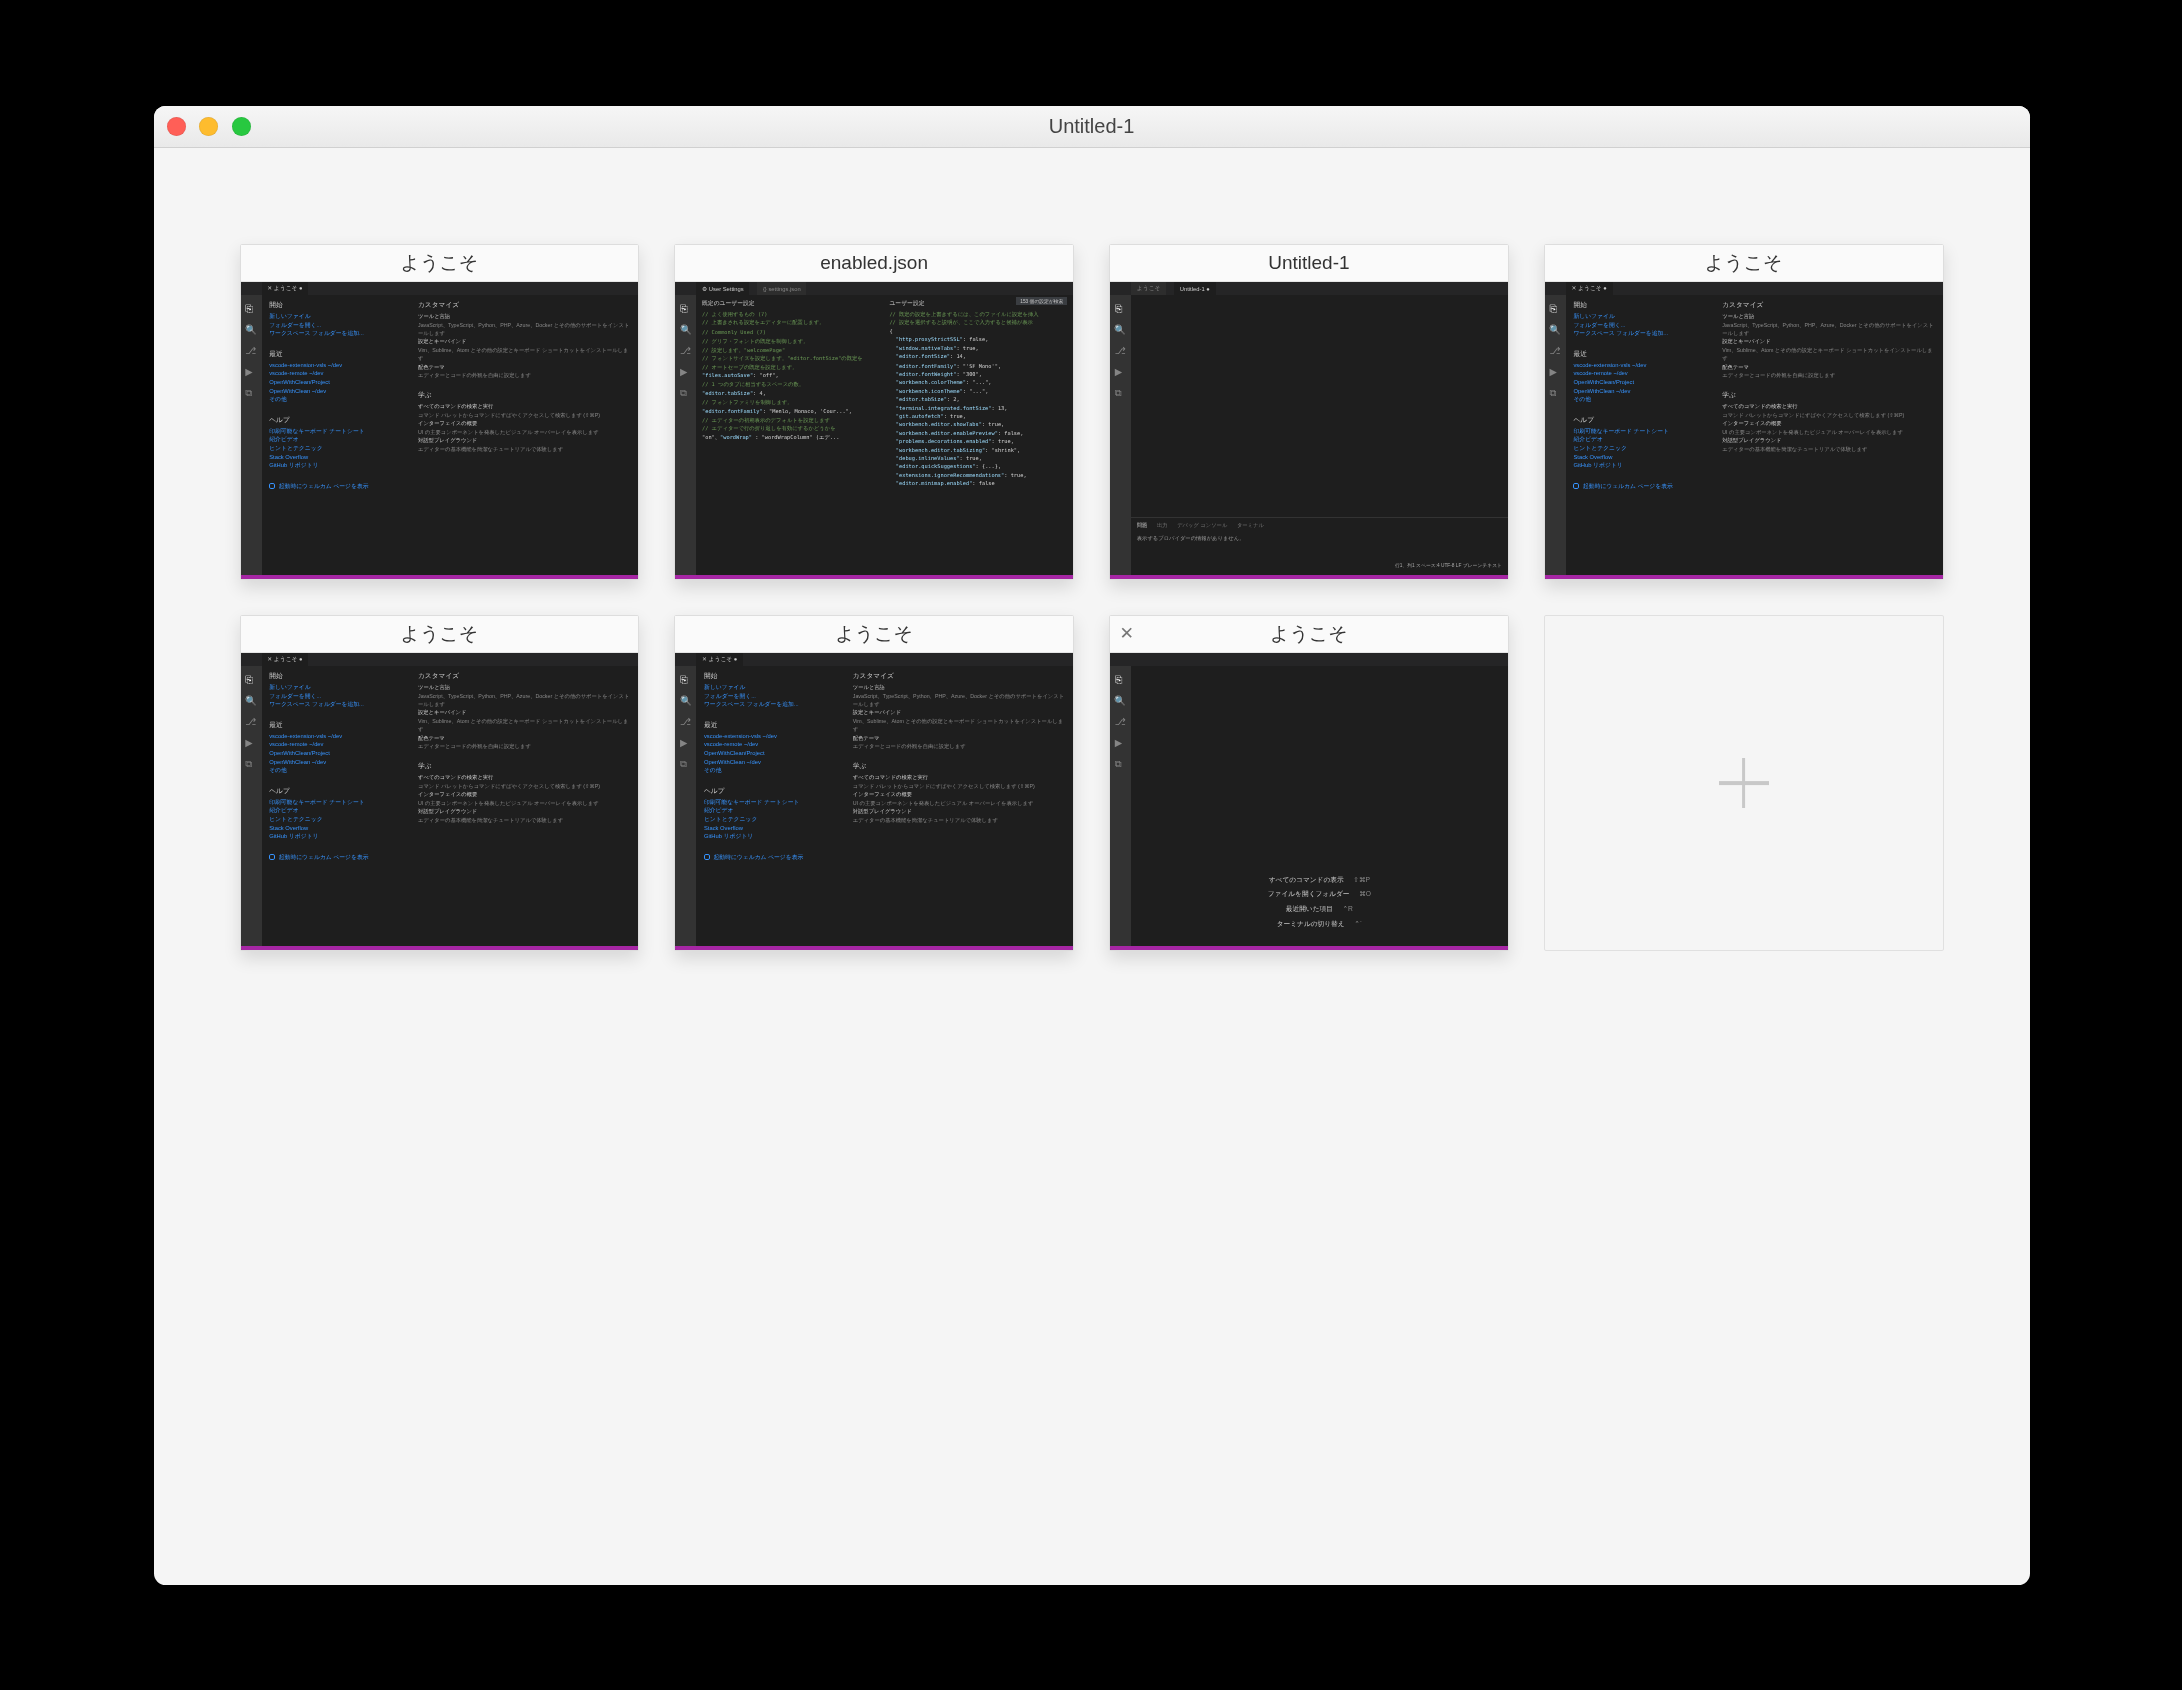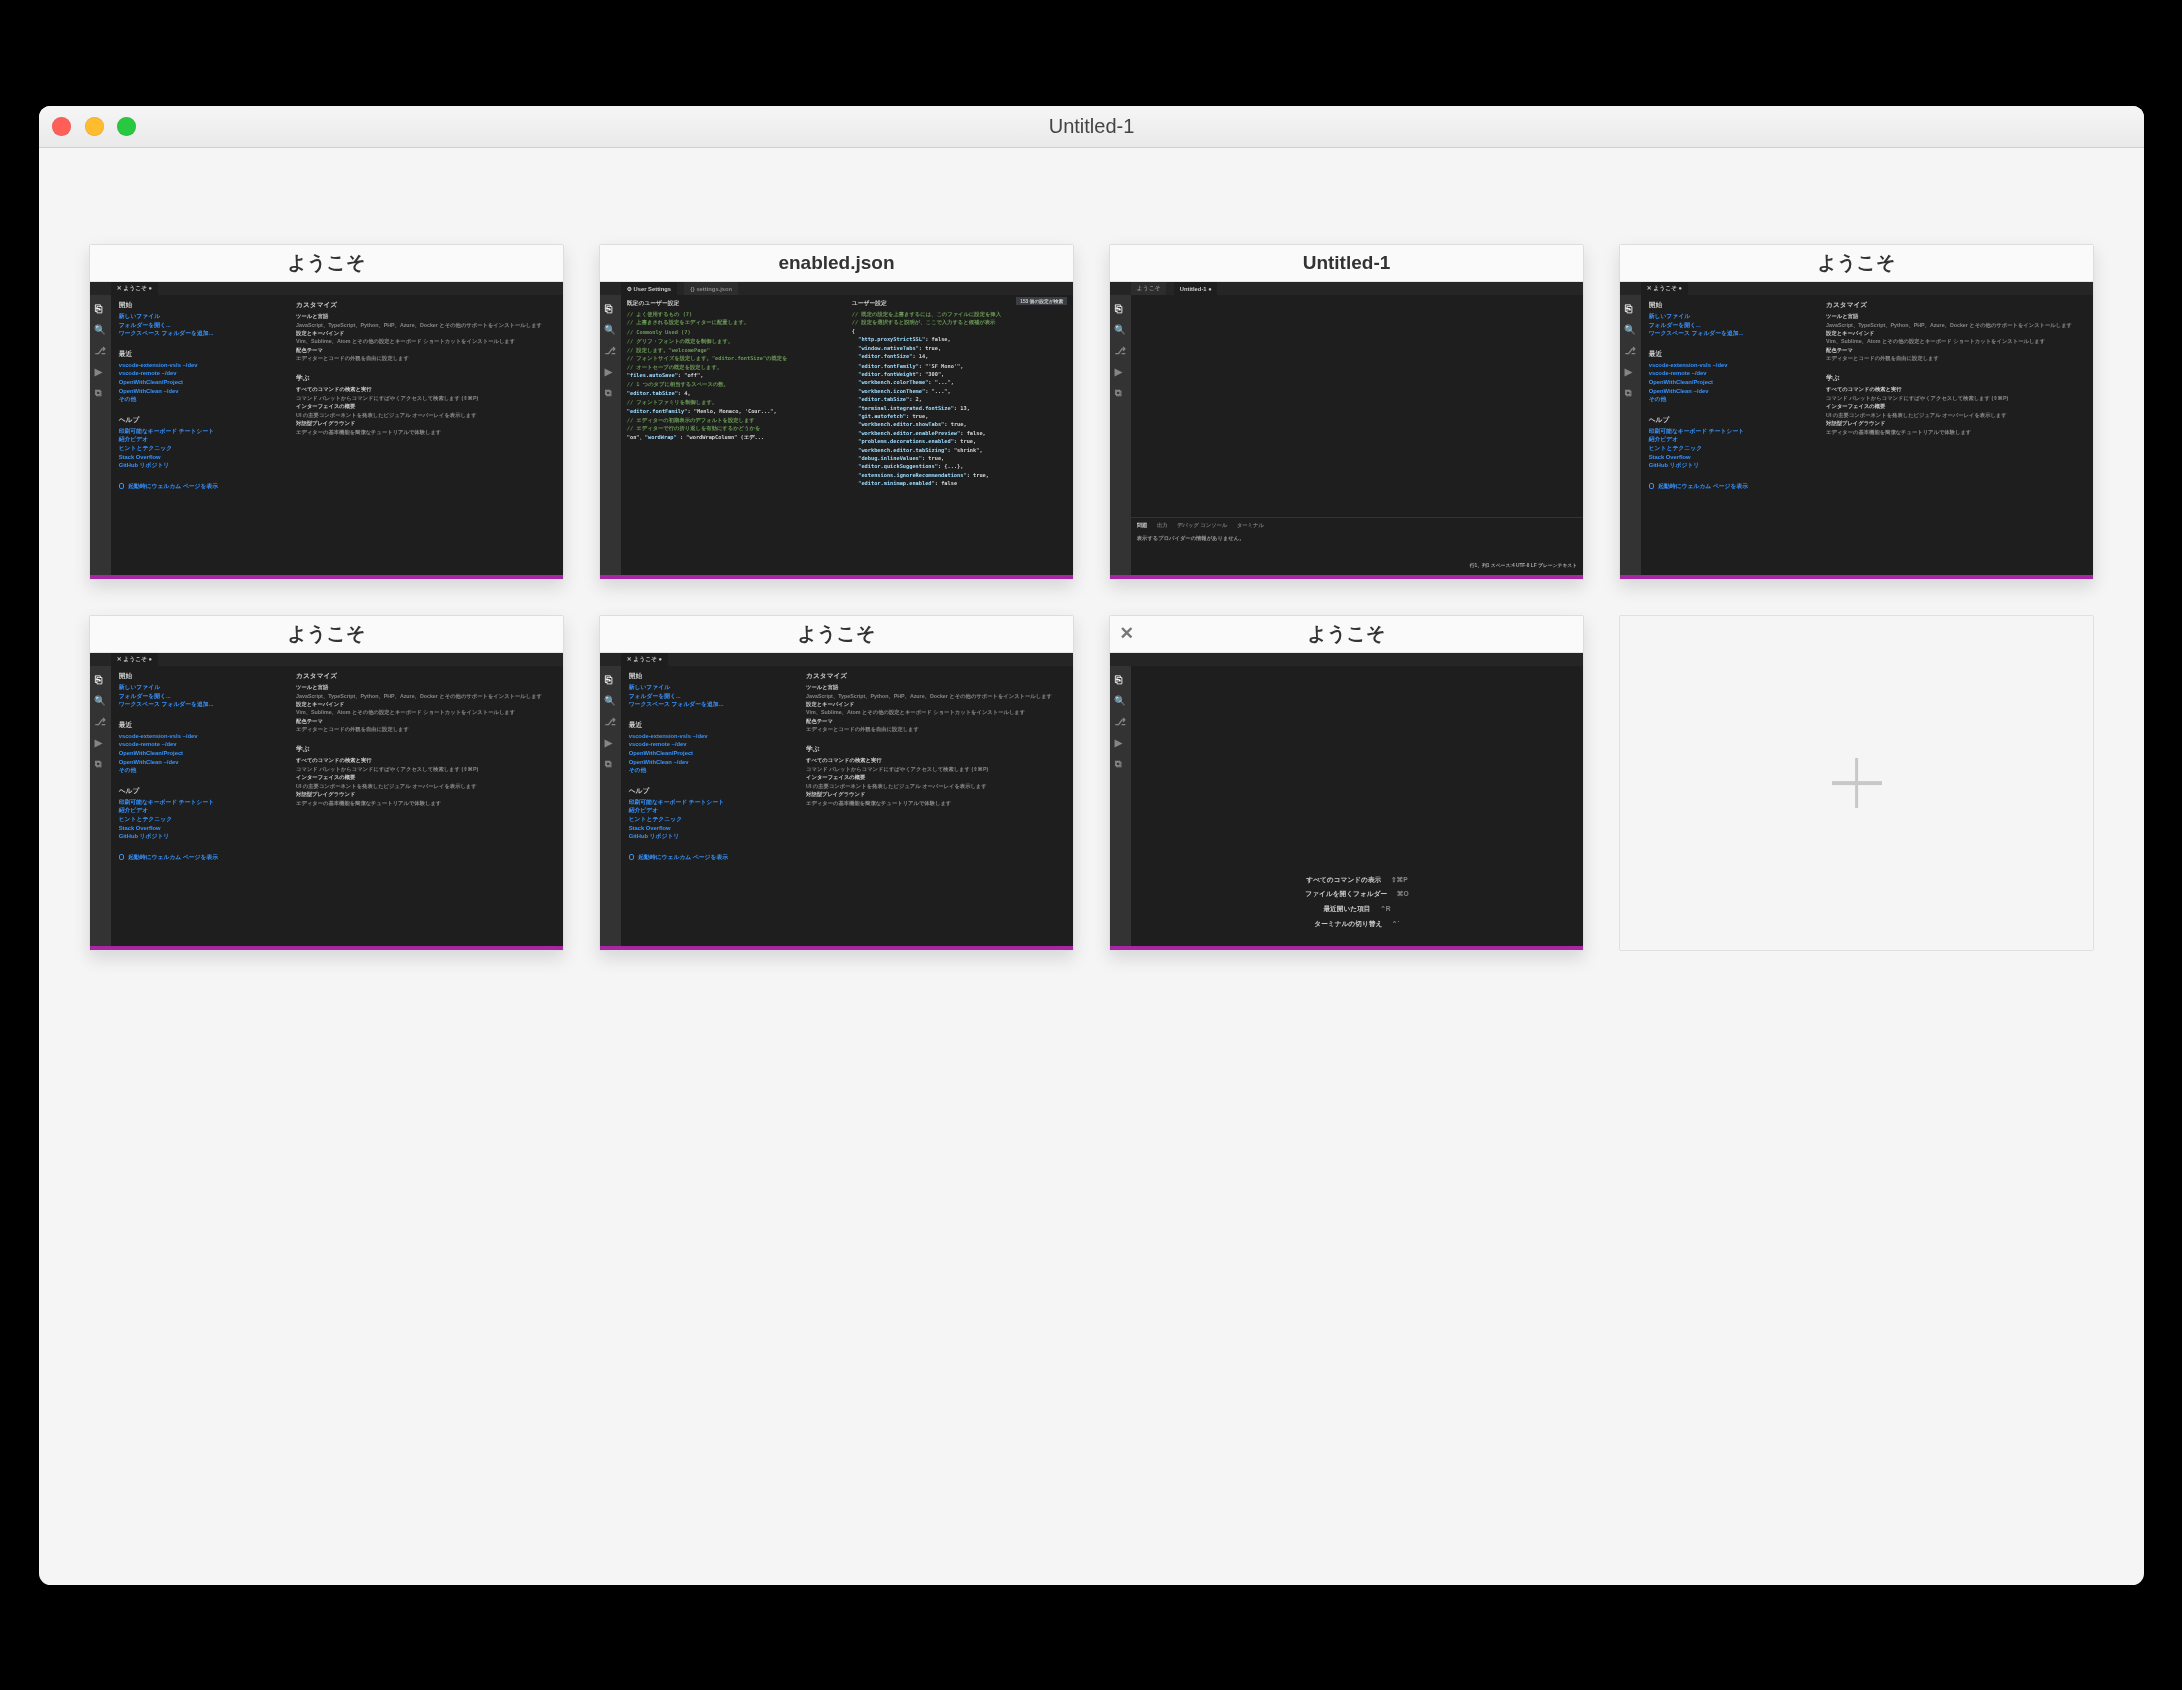--- a/index.html
+++ b/index.html
@@ -6,21 +6,21 @@
   body {
     background: #000;
     font-family: -apple-system, "Helvetica Neue", sans-serif;
     width: 2183px;
     height: 1691px;
     display: flex;
     align-items: center;
     justify-content: center;
   }
   .window {
-    width: 2105px;
+    width: 1876px;
     height: 1479px;
     background: #f5f5f5;
     border-radius: 11.5px;
     box-shadow: 0 38px 77px rgba(0,0,0,0.5);
     overflow: hidden;
     display: flex;
     flex-direction: column;
   }
   .titlebar {
     height: 42px;
@@ -31,22 +31,21 @@
     position: relative;
   }
   .traffic { position: absolute; left: 13.4px; display: flex; gap: 13.4px; }
   .dot { width: 19px; height: 19px; border-radius: 50%; box-shadow: inset 0 0 1px rgba(0,0,0,0.3);}
   .dot.red { background: #ff5f57; }
   .dot.yel { background: #febc2e; }
   .dot.grn { background: #28c840; }
   .titlebar-title { flex: 1; text-align: center; color: #444; font-size: 20px; }
   .content {
     flex: 1;
-    padding: 96px 50px;
-    font-weight: bold;
+    padding: 96px 86px;
   }
   .grid {
     display: grid;
     grid-template-columns: repeat(4, 1fr);
     gap: 35px 35px;
   }
   .tile {
     background: #fff;
     border: 1px solid #ddd;
     border-radius: 1.9px;

